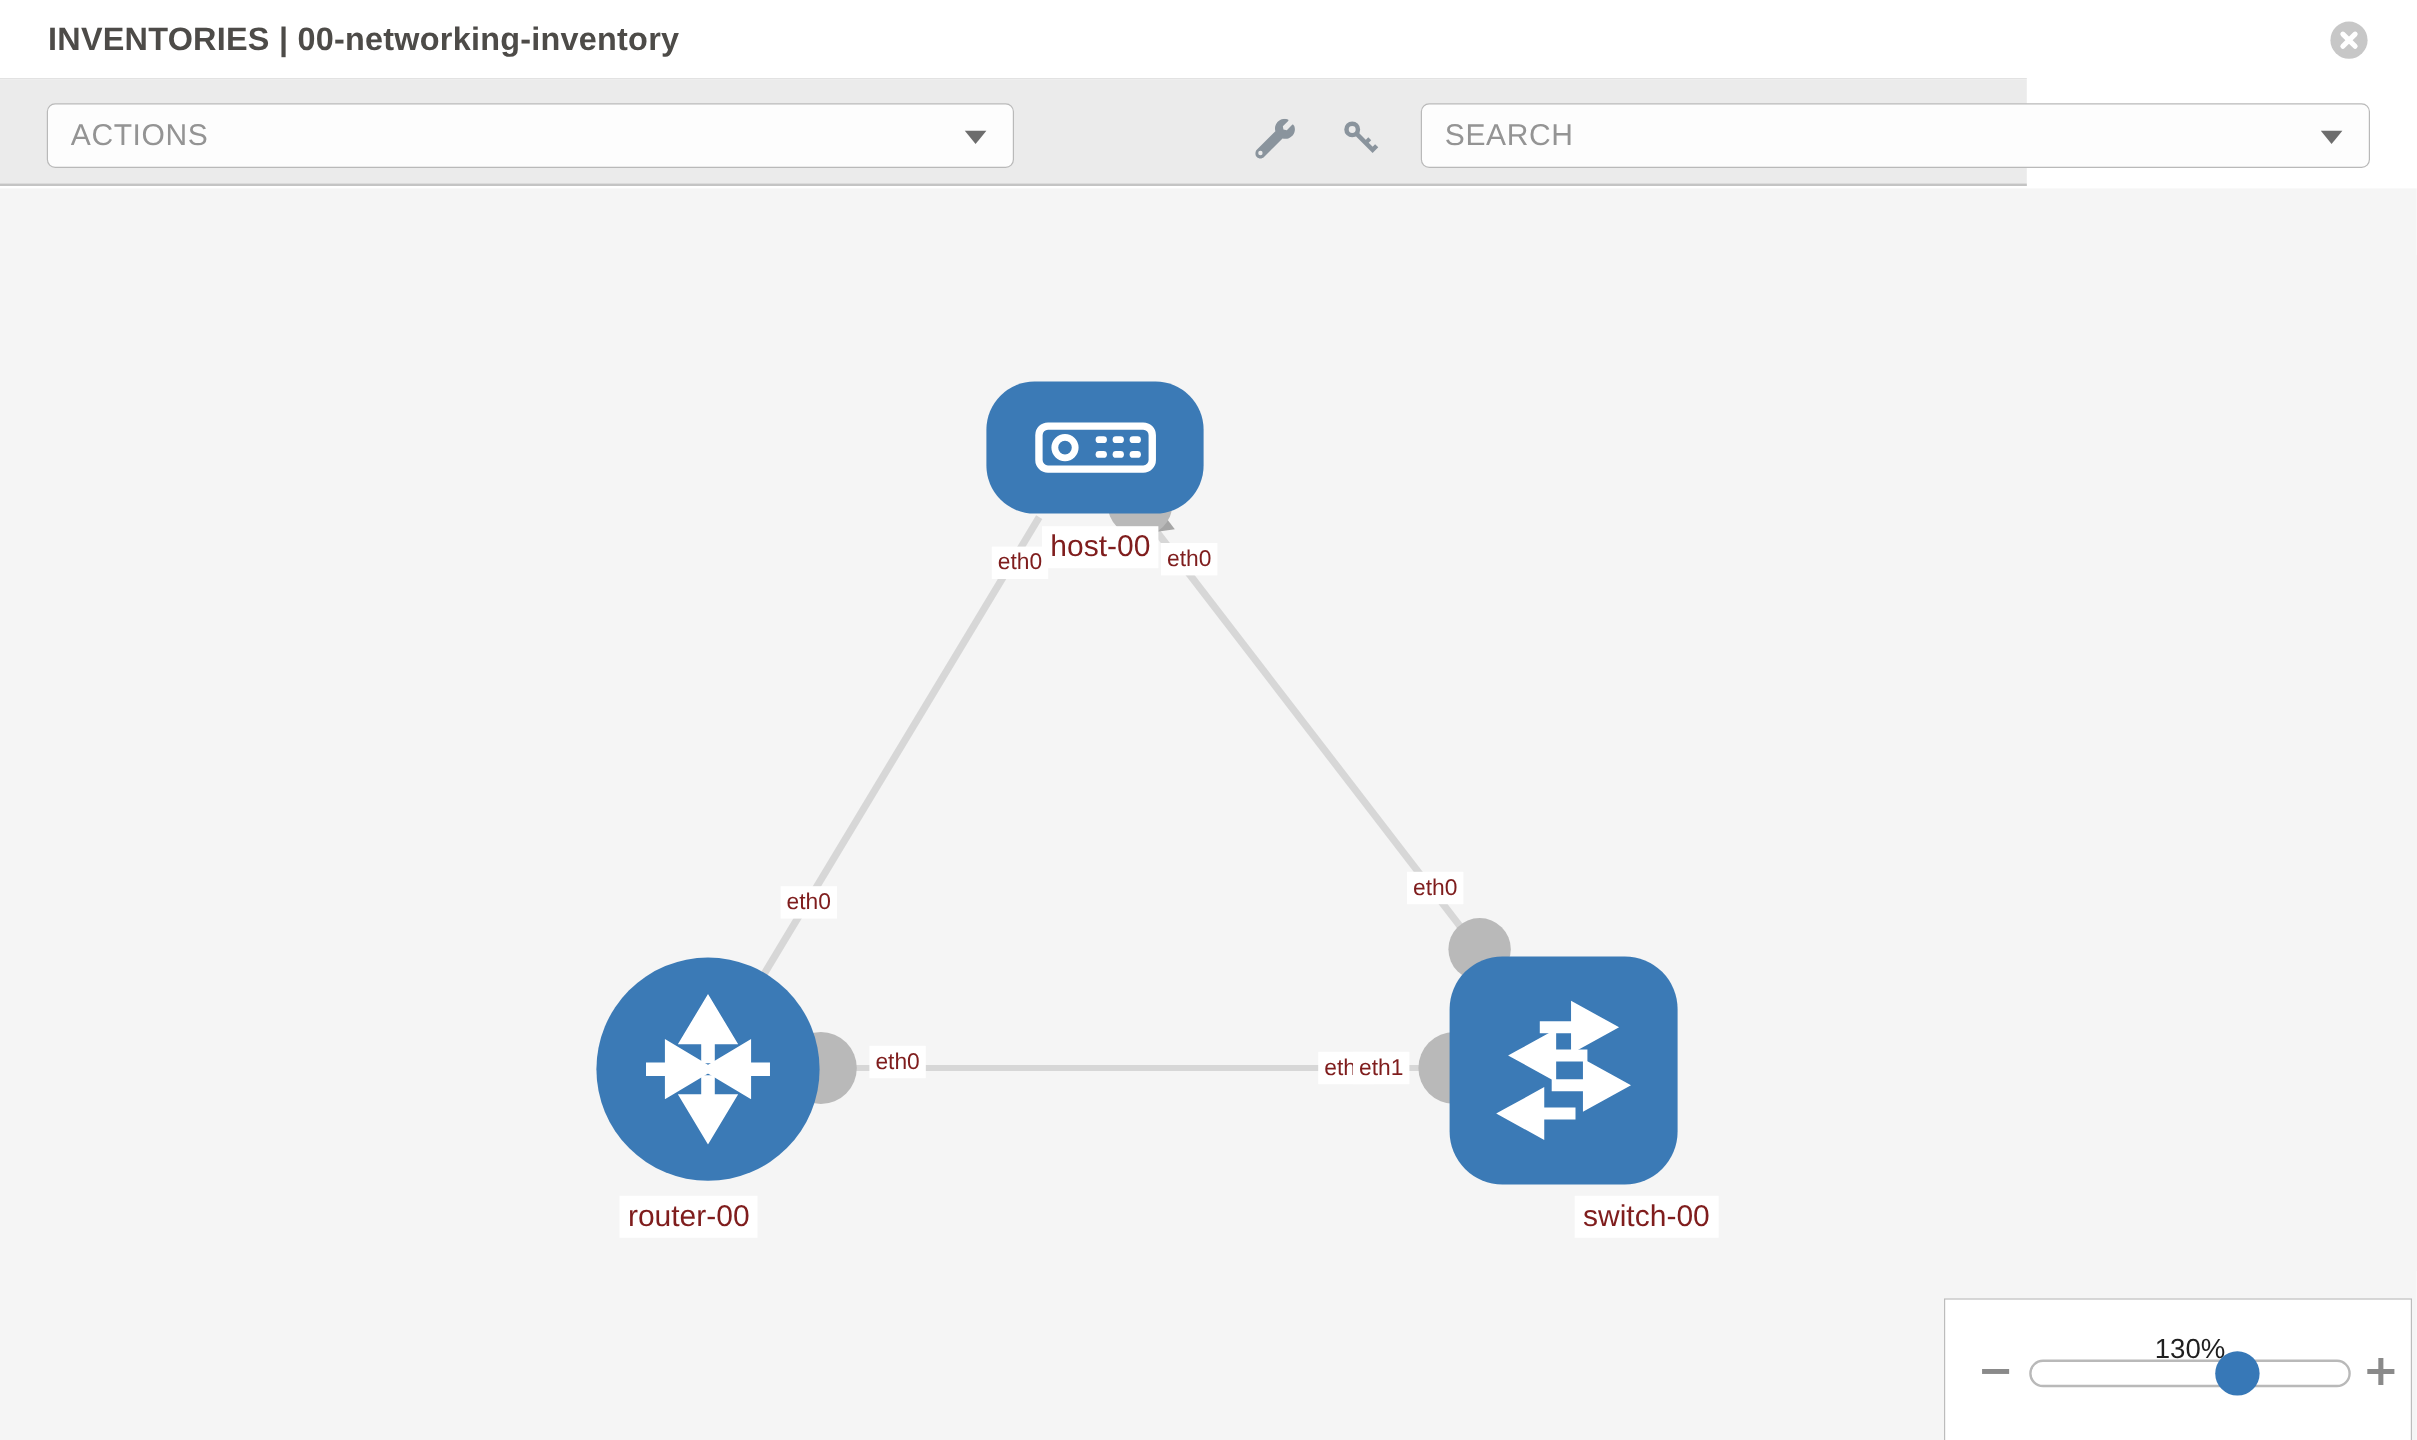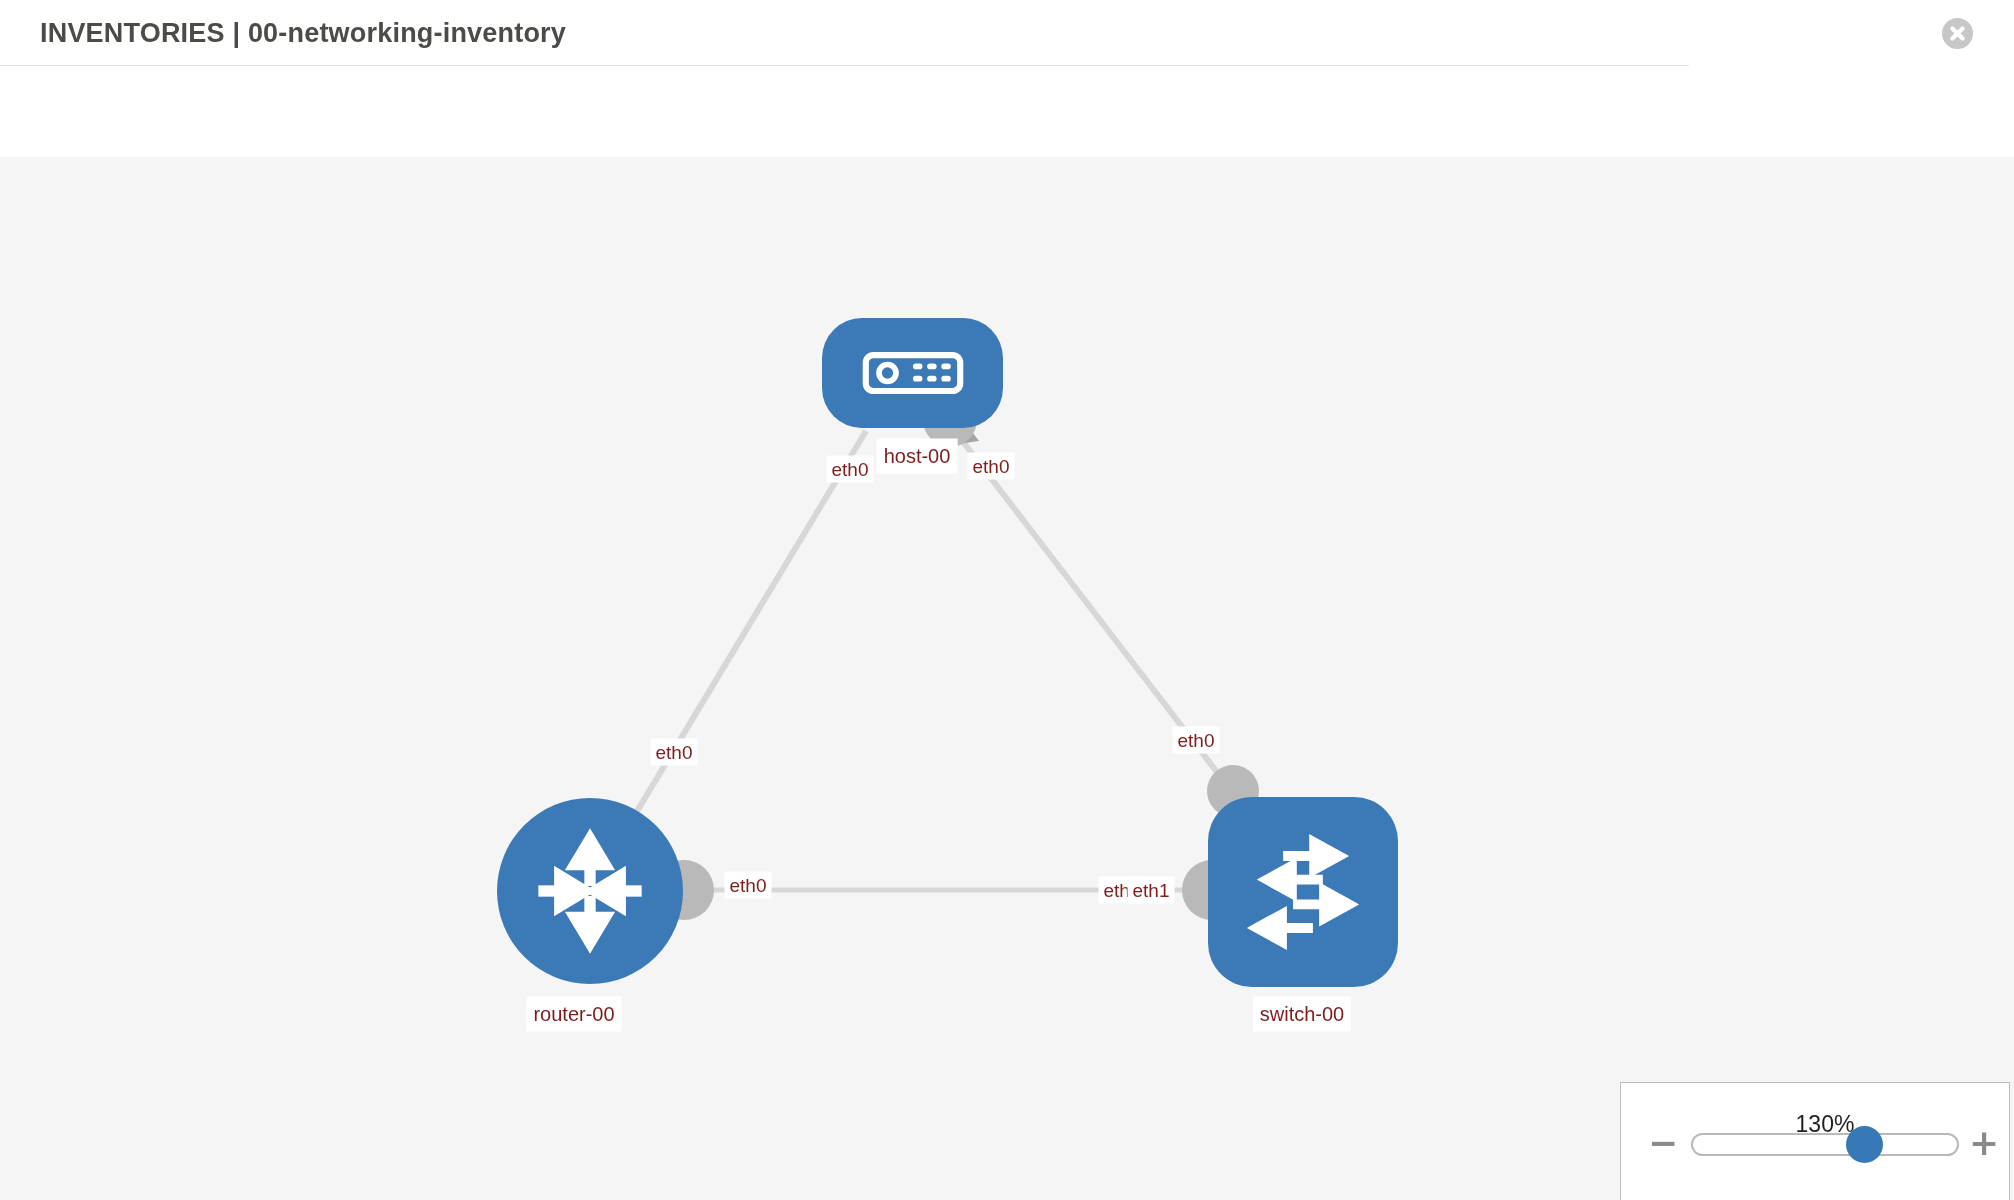--- a/index.html
+++ b/index.html
@@ -40,25 +40,25 @@
   .links-layer { position:absolute; left:0; top:0; z-index:1; }
 
   .node { position:absolute; z-index:2; background:#3b7ab6; display:flex;
           align-items:center; justify-content:center; cursor:pointer; }
   .node-host   { left:822px; top:161px; width:181px; height:110px; border-radius:40px; }
   .node-router { left:497px; top:641px; width:186px; height:186px; border-radius:50%; }
   .node-switch { left:1208px; top:640px; width:190px; height:190px; border-radius:44px; }
 
   .chip { position:absolute; background:#ffffff; color:#7f1d1d; white-space:nowrap;
           transform:translate(-50%,-50%); }
-  .node-label { font-size:20px; line-height:35px; padding:0 7px; z-index:3; }
+  .node-label { font-size:25px; line-height:35px; padding:0 7px; z-index:3; }
   .iface { font-size:19px; line-height:27px; padding:0 5px; z-index:3; }
   .lbl-host   { left:917px;  top:299px; }
   .lbl-router { left:574px;  top:857px; }
-  .lbl-switch { left:1302px; top:857px; }
+  .lbl-switch { left:1372px; top:857px; }
   .if-host-left    { left:850px;  top:312px; }
   .if-host-right   { left:991px;  top:309px; }
   .if-router-top   { left:674px;  top:595px; }
   .if-router-right { left:748px;  top:728px; }
   .if-switch-top   { left:1196px; top:583px; }
   .if-switch-mid-under { left:1122px; top:733px; z-index:3; }
   .if-switch-mid-over  { left:1151px; top:733px; z-index:4; }
 
   
   .zoom-panel { position:absolute; left:1620px; top:925px; width:390px; height:120px;
@@ -83,20 +83,47 @@
 
   <div class="header">
     <div class="page-title">INVENTORIES | 00-networking-inventory</div>
     <button class="close-btn">
       <svg width="17" height="17" viewBox="0 0 20 20">
         <path d="M4 4 L16 16 M16 4 L4 16" stroke="#ffffff" stroke-width="5" stroke-linecap="round" fill="none"></path>
       </svg>
     </button>
   </div>
 
+  <div class="toolbar">
+    <div class="select select-actions">
+      <span class="sel-label">ACTIONS</span>
+      <span class="caret"></span>
+    </div>
+
+    <button class="tool-btn wrench">
+      <svg width="34" height="34" viewBox="0 0 100 100">
+        <path fill="#8a949d" d="M94.2 15.6c-.6-1.5-2.5-1.9-3.6-.8L77.5 27.9l-8.3-1.4-1.4-8.3L80.9 5.1c1.1-1.1.7-3-.8-3.6C76.6.3 72.9-.2 69 .3 57.6 1.7 48.9 11.4 48.5 22.9c-.1 2.6.2 5.1.9 7.5L3.9 75.9c-4.9 4.9-4.9 12.8 0 17.7 4.9 4.9 12.8 4.9 17.7 0l45.4-45.4c2.4.7 4.9 1 7.5.9C86 48.7 95.7 40 97.1 28.6c.5-3.9 0-7.6-1.3-11.2zM12.8 89.1a5.4 5.4 0 1 1 0-10.8 5.4 5.4 0 0 1 0 10.8z"></path>
+      </svg>
+    </button>
+
+    <button class="tool-btn key">
+      <svg width="34" height="34" viewBox="0 0 100 100">
+        <g stroke="#8a949d" fill="none">
+          <circle cx="26" cy="26" r="14" stroke-width="11"></circle>
+          <path d="M37 37 L76 76 L86 66" stroke-width="11"></path>
+          <path d="M59 59 L69 49" stroke-width="10"></path>
+        </g>
+      </svg>
+    </button>
+
+    <div class="select select-search">
+      <span class="sel-label">SEARCH</span>
+      <span class="caret"></span>
+    </div>
+  </div>
 
   <div class="canvas">
 
     <svg class="links-layer" width="2014" height="1043" viewBox="0 0 2014 1043">
       <line x1="866" y1="274" x2="595" y2="724" stroke="#d7d7d7" stroke-width="6"></line>
       <line x1="950" y1="268" x2="1233" y2="636" stroke="#d7d7d7" stroke-width="6"></line>
       <line x1="590" y1="733" x2="1211" y2="733" stroke="#d7d7d7" stroke-width="5"></line>
       <polygon points="966,267 951,288 979,284" fill="#a5a5a5"></polygon>
       <circle cx="950" cy="263" r="27" fill="#b9b9b9"></circle>
       <circle cx="684" cy="733" r="30" fill="#b9b9b9"></circle>

